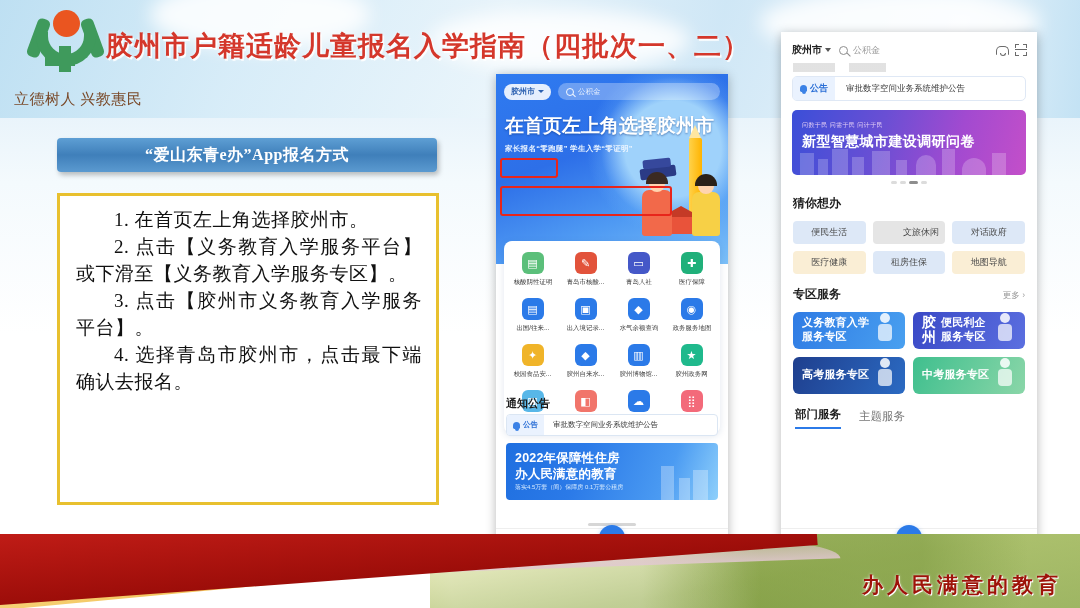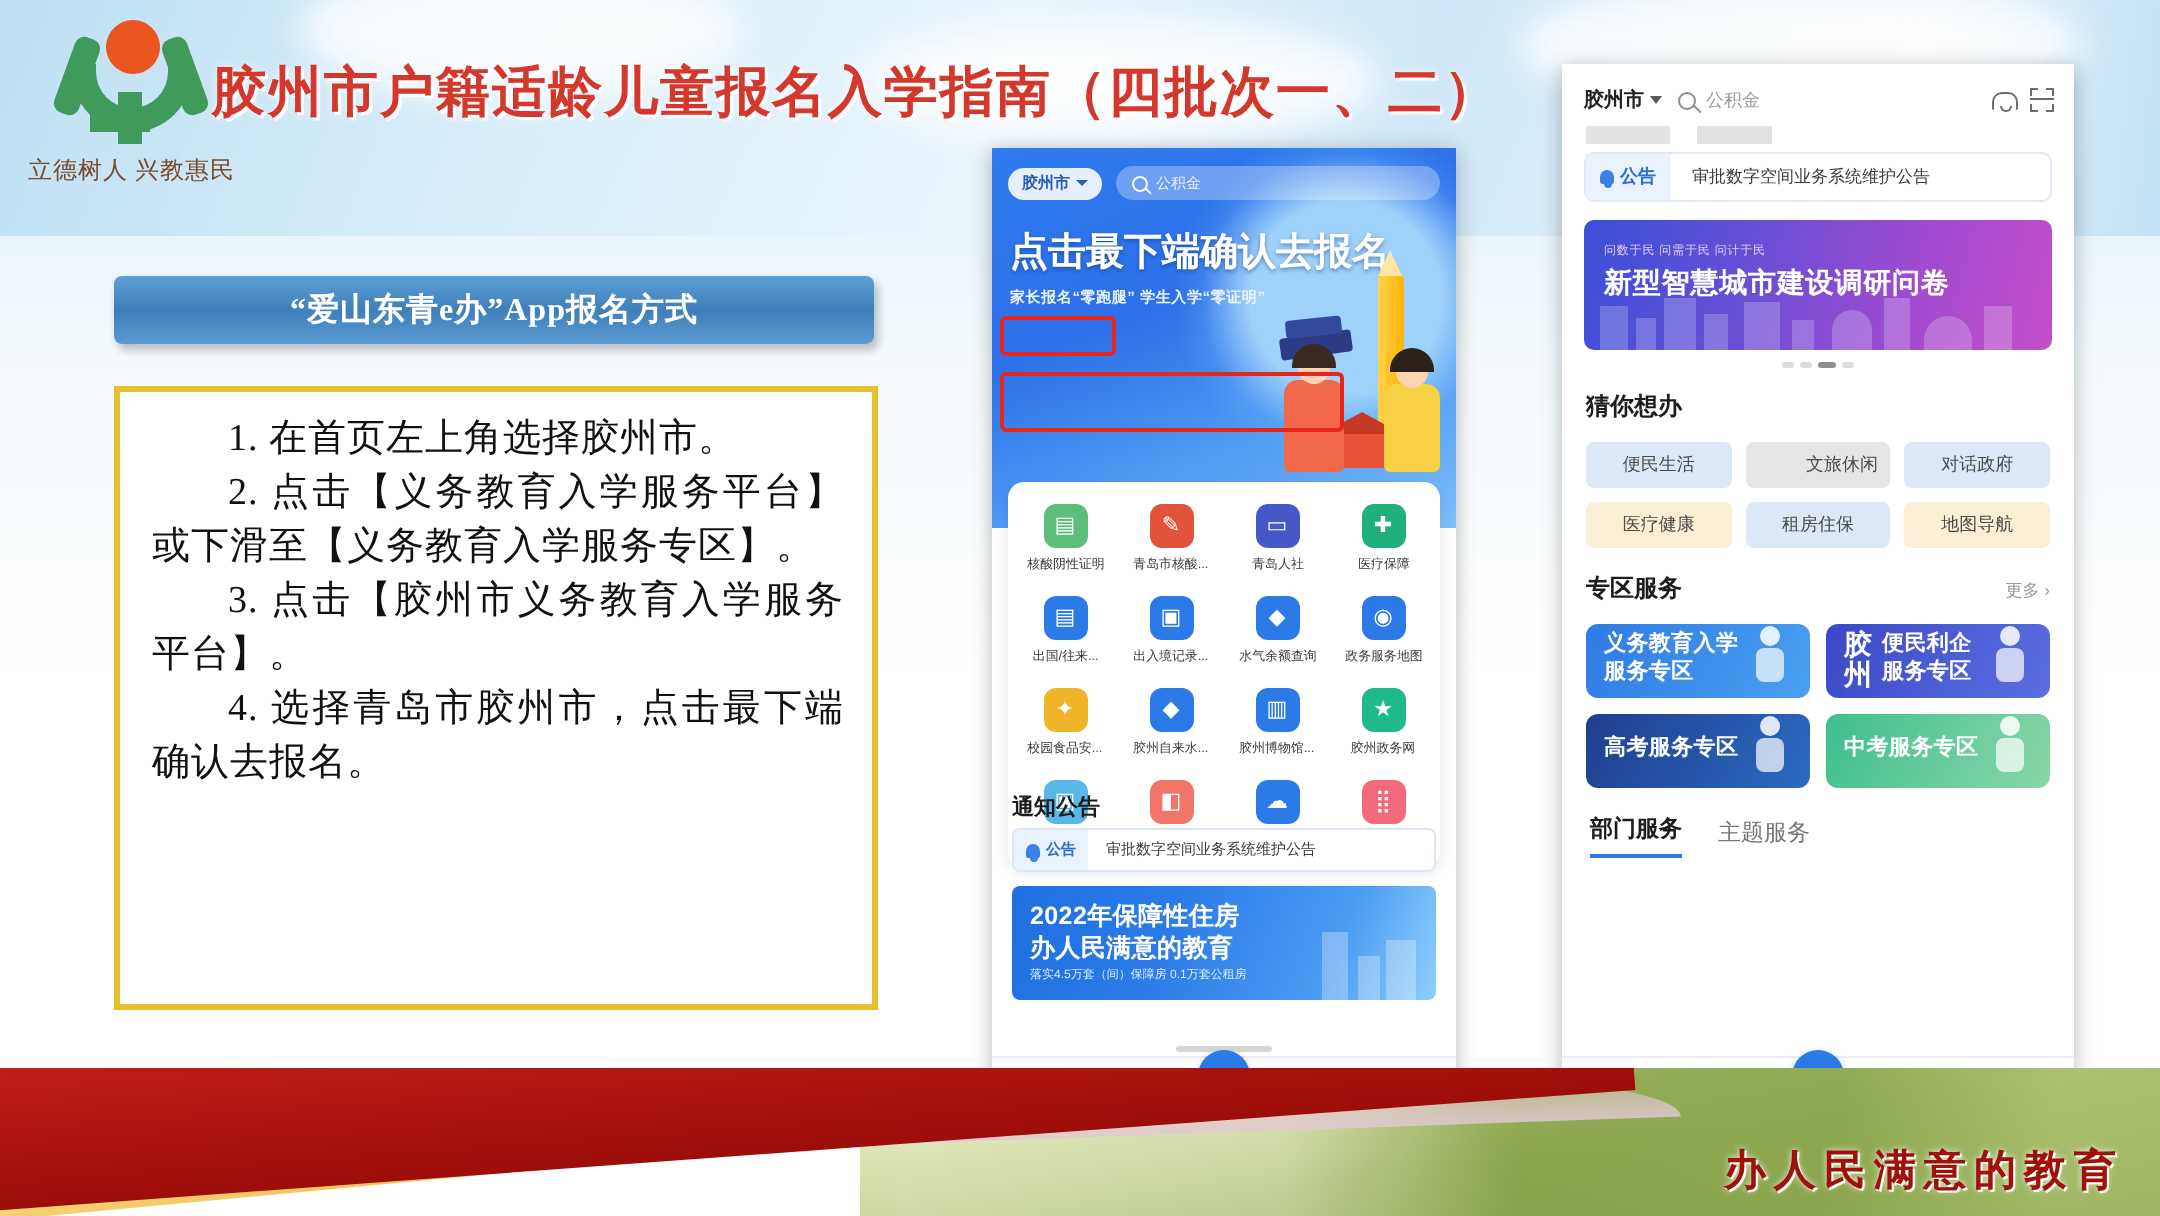--- a/index.html
+++ b/index.html
@@ -81,22 +81,22 @@
   .logo-arm.r { left:72px; transform: rotate(-20deg); }
   .logo-arc {
     position:absolute; left:22px; top:26px; width:60px; height:34px;
     border:12px solid #3f9a5c; border-top:none;
     border-radius: 0 0 34px 34px;
   }
   .logo-stem { position:absolute; left:45px; top:40px; width:12px; height:26px; background:#3f9a5c; }
   .logo-bar { position:absolute; left:31px; top:50px; width:30px; height:10px; background:#3f9a5c; }
   .logo-text {
     font-family:"Liberation Serif","DejaVu Serif",serif;
-    font-size:12px; color:#7a4a2a; letter-spacing:.5px;
-    text-align:center; margin-top:5px; white-space:nowrap;
+    font-size:15px; color:#7a4a2a; letter-spacing:.5px;
+    text-align:center; margin-top:18px; white-space:nowrap;
   }
 
   
   .main-title {
     position:absolute; left:106px; top:28px;
     font-family:"Liberation Serif","DejaVu Serif",serif;
     font-weight:bold; font-size:27px; letter-spacing:1px;
     color:#d4372b; white-space:nowrap;
     text-shadow: 1.5px 1.5px 0 rgba(255,255,255,.9), 0 0 4px rgba(255,255,255,.7);
   }
@@ -339,21 +339,21 @@
         <div class="city-chip">
           <span>胶州市</span>
           <i class="chip-caret"></i>
         </div>
         <div class="p1-search">
           <i class="mag"></i>
           <span>公积金</span>
         </div>
       </div>
 
-      <div class="p1-headline">点击最下端确认去报名</div>
+      <div class="p1-headline">在首页左上角选择胶州市</div>
       <div class="p1-sub">家长报名“零跑腿” 学生入学“零证明”</div>
 
       <div class="p1-people">
         <div class="pencil"></div>
         <div class="cap"></div>
         <div class="house"></div>
         <div class="per a"></div>
         <div class="per b"></div>
       </div>
 

